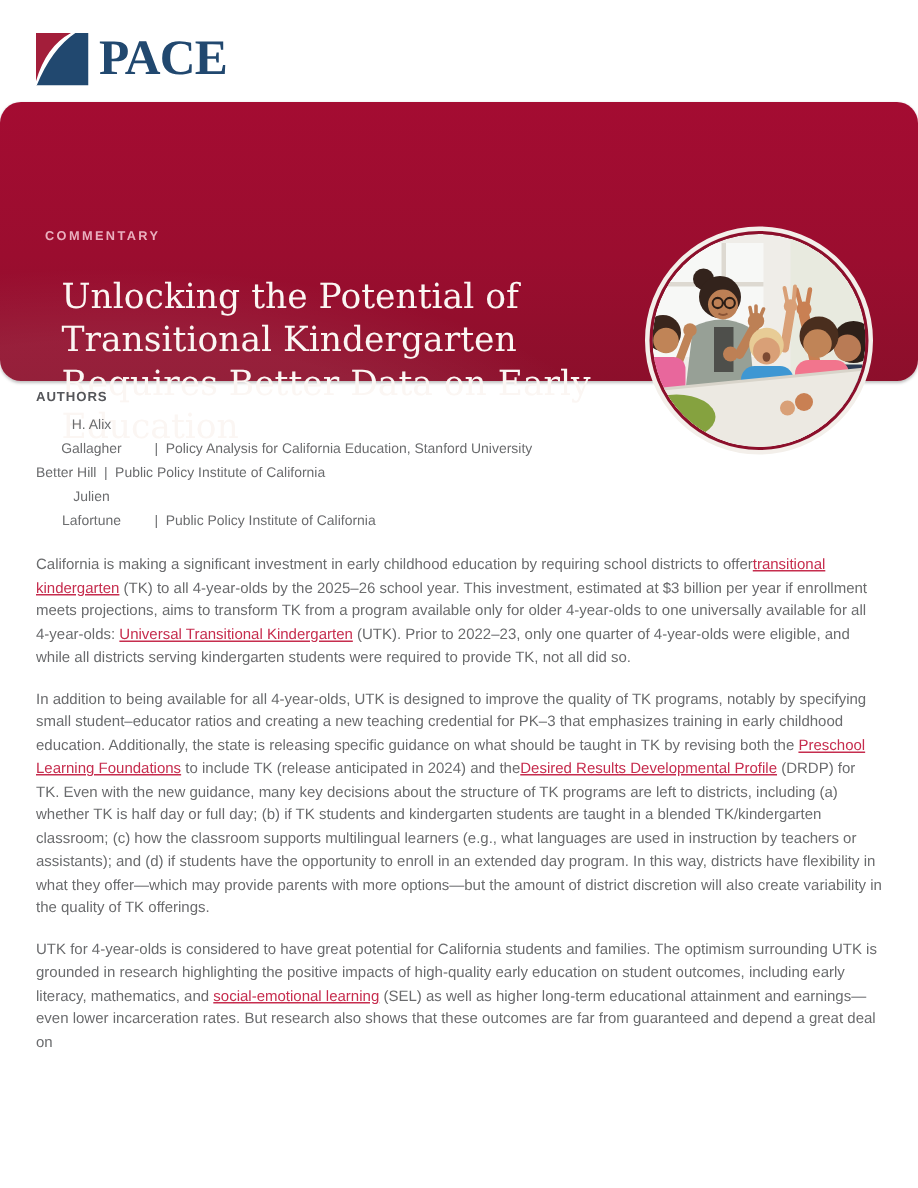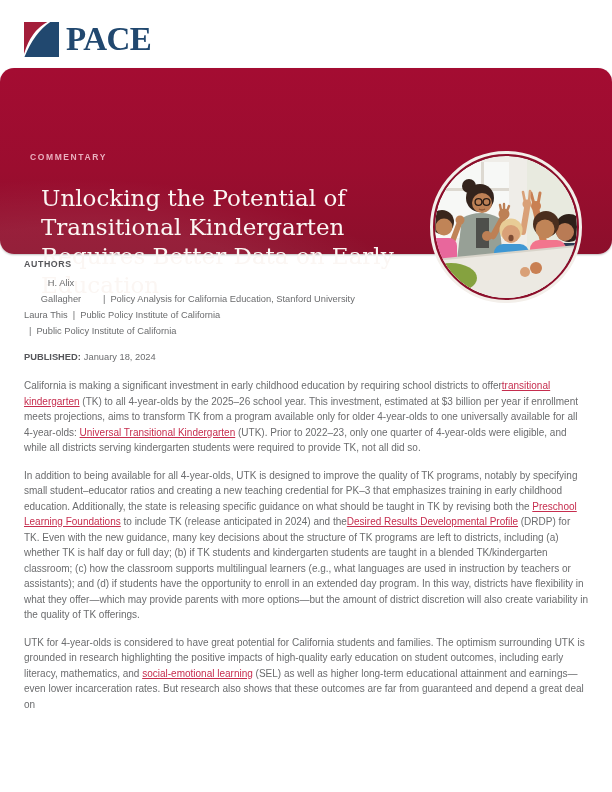--- a/index.html
+++ b/index.html
@@ -136,33 +136,32 @@
   <main class="content">
     <div class="authors-label">AUTHORS</div>
     <div class="author-list" id="author-list">
         <div class="author-row stacked">
           <div class="author-name">H. Alix
 Gallagher</div>
           <span class="author-sep">|</span>
           <div>Policy Analysis for California Education, Stanford University</div>
         </div>
         <div class="author-row">
-          <div class="author-name">Laura This</div>
+          <div class="author-name">Better Hill</div>
           <span class="author-sep">|</span>
           <div>Public Policy Institute of California</div>
         </div>
         <div class="author-row stacked">
+          <div class="author-name">Julien
+Lafortune</div>
           <span class="author-sep">|</span>
           <div>Public Policy Institute of California</div>
         </div>
       </div>
 
-    <div class="published">
-      <span class="pub-label">PUBLISHED:</span><span>January 18, 2024</span>
-    </div>
 
     <div class="article" id="article-body">
         <p><span>California is making a significant investment in early childhood education by requiring school districts to offer</span><a href="#">transitional kindergarten</a><span> (TK) to all 4-year-olds by the 2025–26 school year. This investment, estimated at $3 billion per year if enrollment meets projections, aims to transform TK from a program available only for older 4-year-olds to one universally available for all 4-year-olds: </span><a href="#">Universal Transitional Kindergarten</a><span> (UTK). Prior to 2022–23, only one quarter of 4-year-olds were eligible, and while all districts serving kindergarten students were required to provide TK, not all did so.</span></p>
         <p><span>In addition to being available for all 4-year-olds, UTK is designed to improve the quality of TK programs, notably by specifying small student–educator ratios and creating a new teaching credential for PK–3 that emphasizes training in early childhood education. Additionally, the state is releasing specific guidance on what should be taught in TK by revising both the </span><a href="#">Preschool Learning Foundations</a><span> to include TK (release anticipated in 2024) and the</span><a href="#">Desired Results Developmental Profile</a><span> (DRDP) for TK. Even with the new guidance, many key decisions about the structure of TK programs are left to districts, including (a) whether TK is half day or full day; (b) if TK students and kindergarten students are taught in a blended TK/kindergarten classroom; (c) how the classroom supports multilingual learners (e.g., what languages are used in instruction by teachers or assistants); and (d) if students have the opportunity to enroll in an extended day program. In this way, districts have flexibility in what they offer—which may provide parents with more options—but the amount of district discretion will also create variability in the quality of TK offerings.</span></p>
         <p><span>UTK for 4-year-olds is considered to have great potential for California students and families. The optimism surrounding UTK is grounded in research highlighting the positive impacts of high-quality early education on student outcomes, including early literacy, mathematics, and </span><a href="#">social-emotional learning</a><span> (SEL) as well as higher long-term educational attainment and earnings—even lower incarceration rates. But research also shows that these outcomes are far from guaranteed and depend a great deal on</span></p>
       </div>
   </main>
 
 </div>
 

